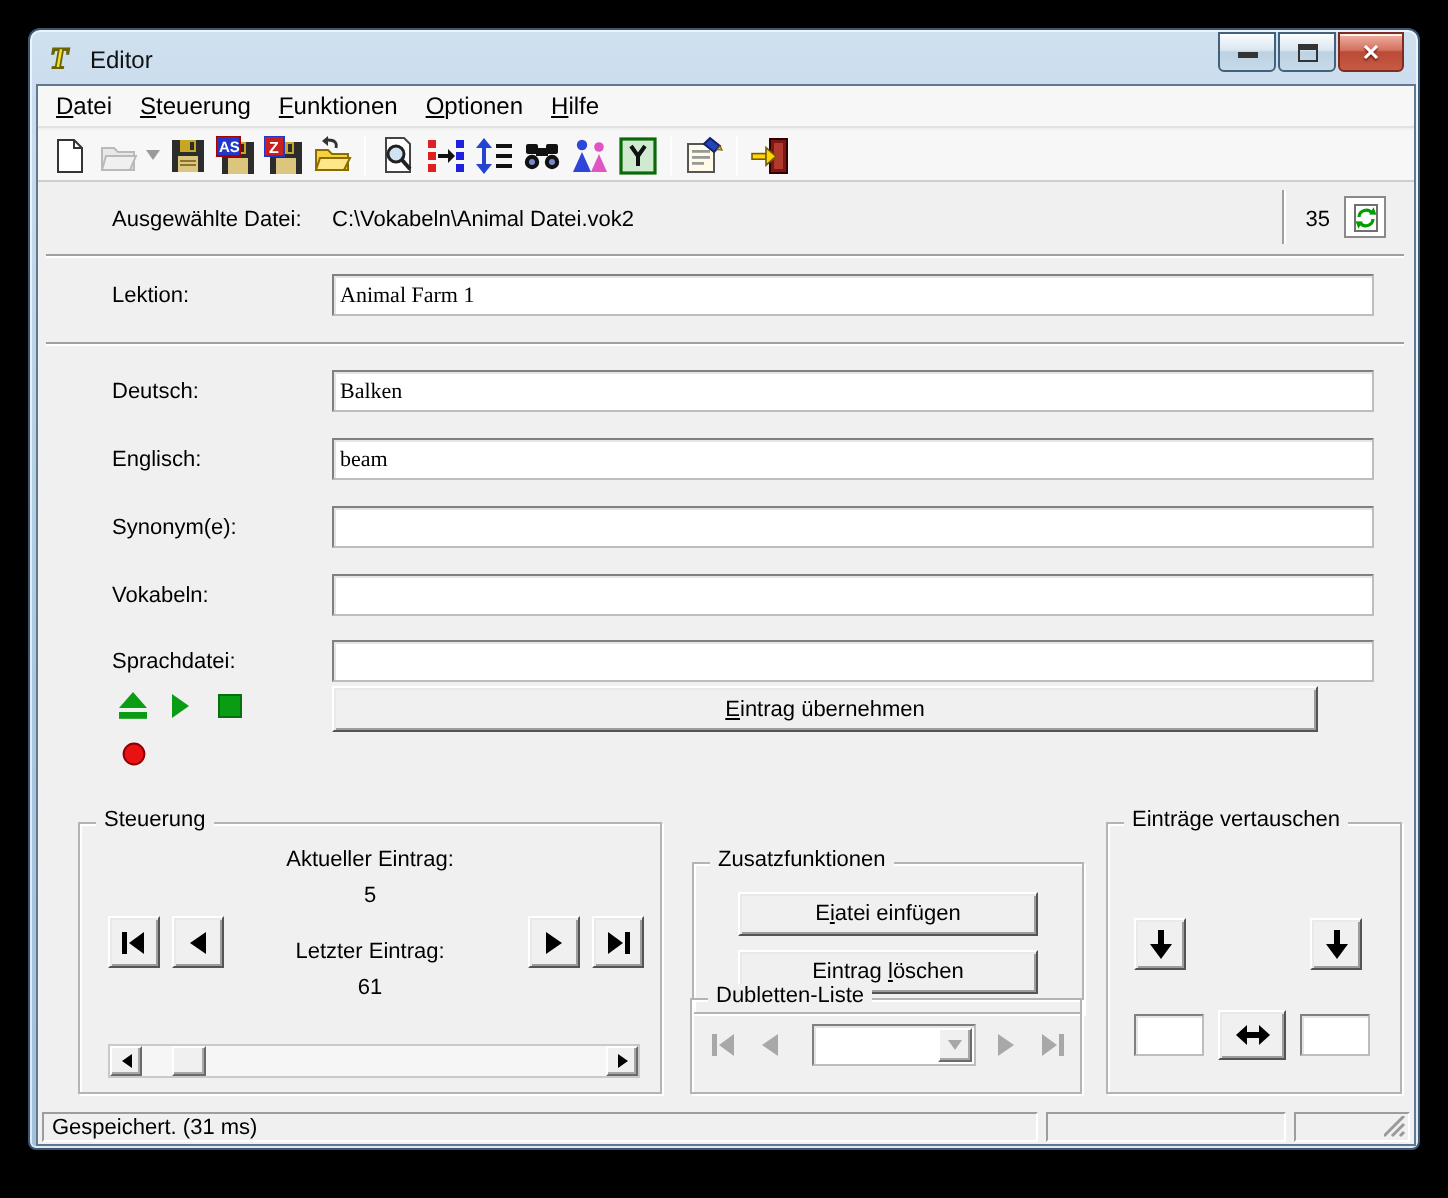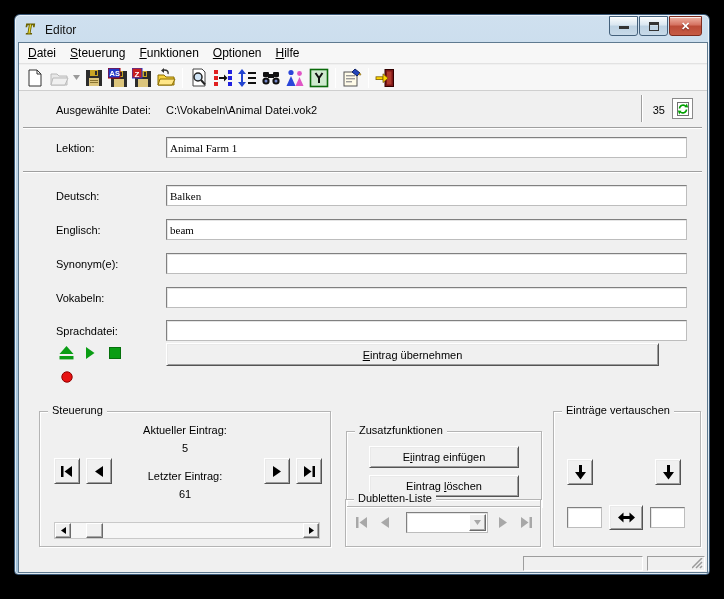--- a/index.html
+++ b/index.html
@@ -349,21 +349,21 @@
             <svg width="5" height="7">
                 <polygon points="0,0 0,7 5,3.5" fill="#000"></polygon>
               </svg>
           </div>
         </div>
       </div>
 
       <div class="groupbox" style="left:327px; top:368px; width:196px; height:76px;margin-top:20px;">
         <div class="grouptitle">Zusatzfunktionen</div>
         <div class="btn" style="left:22px; top:14px; width:150px; height:22px;">
-          <span><span>E</span><span class="u">i</span><span>intrag einfügen</span></span>
+          <span><span>E</span><span class="u">i</span><span>atei einfügen</span></span>
         </div>
         <div class="btn" style="left:22px; top:43px; width:150px; height:22px;">
           <span><span>Eintrag </span><span class="u">l</span><span>öschen</span></span>
         </div>
       </div>
 
       <div class="groupbox" style="left:326px; top:456px; width:196px; height:48px;">
         <div class="grouptitle">Dubletten-Liste</div>
         <div class="flat-ico" style="left:10px; top:17px;">
           <svg width="12" height="11">
@@ -416,20 +416,23 @@
           <svg width="17" height="11">
               <rect x="4.5" y="4" width="8" height="3" fill="#000"></rect>
               <polygon points="5.5,0.5 5.5,10.5 0,5.5" fill="#000"></polygon>
               <polygon points="11.5,0.5 11.5,10.5 17,5.5" fill="#000"></polygon>
             </svg>
         </div>
         <input class="tb" style="left: 96px; top: 95px; width: 35px; height: 21px;" value="">
       </div>
 
       <div class="statusbar">
+        <div class="status-panel" style="left:2px; width:498px;">
+          <div class="status-text">Gespeichert. (31 ms)</div>
+        </div>
         <div class="status-panel" style="left:504px; width:120px;"></div>
         <div class="status-panel" style="left:628px; width:58px;">
           <svg class="grip" width="11" height="11">
               <path d="M10 0 L0 10 M10 4 L4 10 M10 8 L8 10" stroke="#9a9a9a" stroke-width="1.5" fill="none"></path>
             </svg>
         </div>
       </div>
 
     </div>
   </div>

